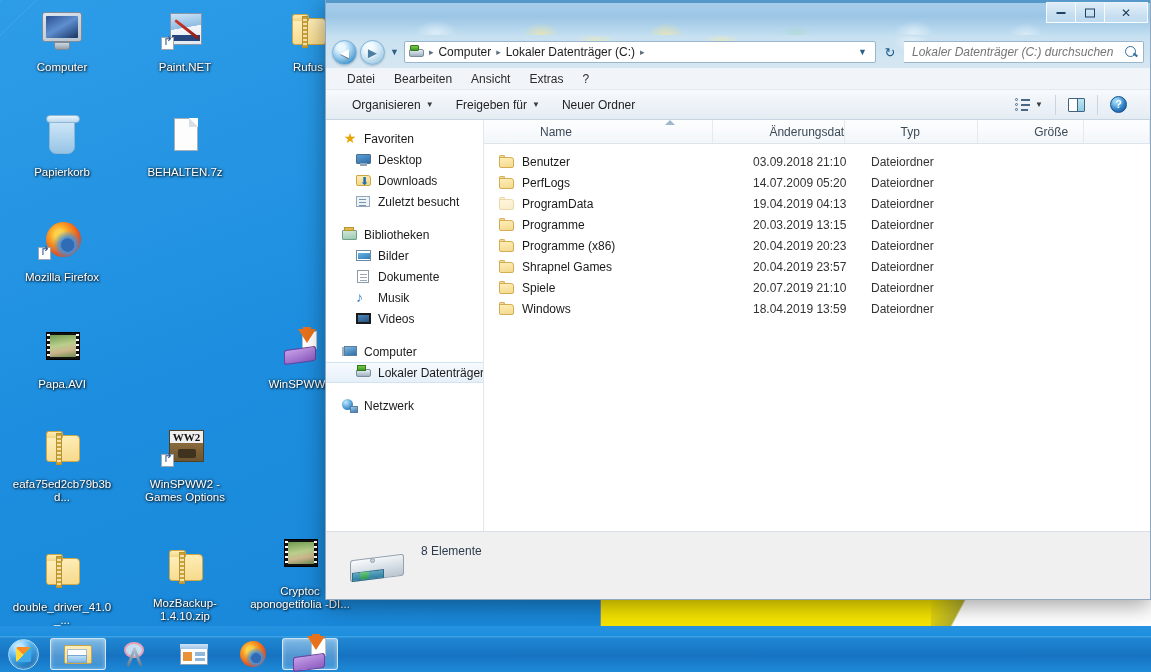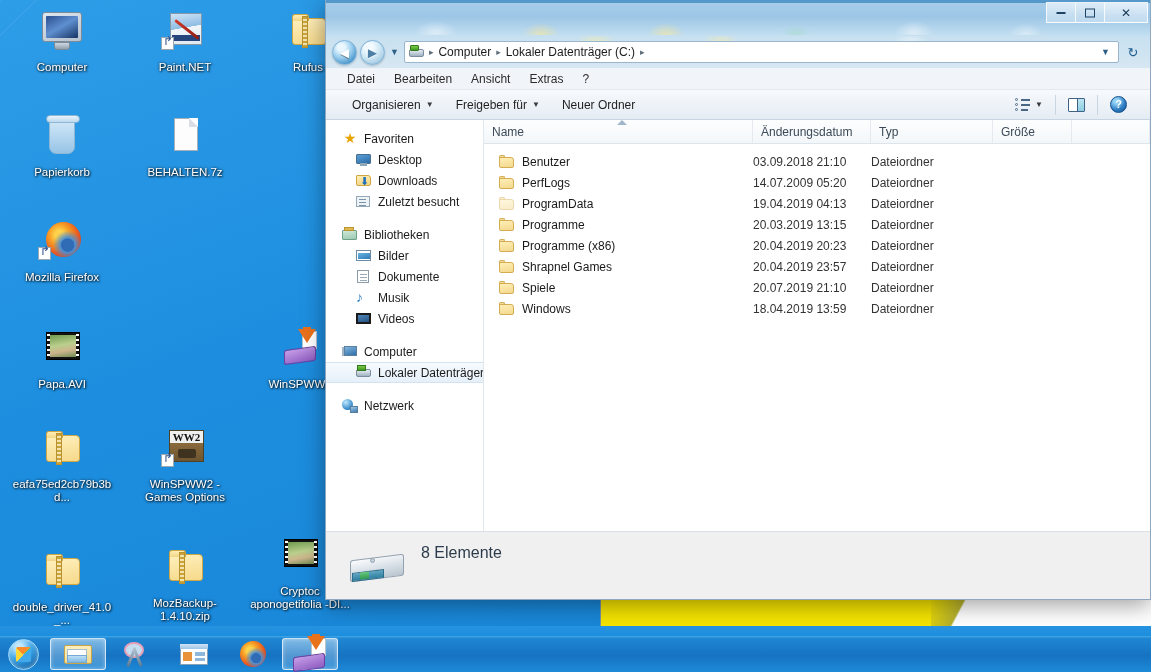--- a/index.html
+++ b/index.html
@@ -316,22 +316,22 @@
     background:linear-gradient(180deg,#7ec94a,#3f9a22); border:1px solid #2f7a19; }
   .nic-net .globe { position:absolute; left:0; top:1px; width:11px; height:11px; border-radius:50%;
     background:radial-gradient(circle at 35% 30%, #bfe8ff, #2f86c8 70%, #1a5f96); }
   .nic-net .pc { position:absolute; right:0; bottom:0; width:8px; height:7px;
     background:linear-gradient(160deg,#9fc8e6,#3c7cb2); border:1px solid #5a7f9e; }
 
   
   #listpane { flex:1 1 auto; display:flex; flex-direction:column; min-width:0; background:#fff; }
   #colhead { height:24px; flex:0 0 auto; display:flex; position:relative;
     background:linear-gradient(180deg,#fdfefe,#f3f7fa); border-bottom:1px solid #dde5ec; }
-  .colcell { font-size:12px; color:#3c4a58; padding:5px 16px 0 8px; position:relative; cursor:pointer;
-    border-right:1px solid #e4eaf0; white-space:nowrap; overflow:hidden; }
+  .colcell { font-size:12px; color:#3c4a58; padding:5px 9px 0 8px; position:relative; cursor:pointer;
+    border-right:1px solid #e4eaf0; white-space:nowrap; overflow:hidden;margin-left:48px; }
   .sortarrow { position:absolute; left:133px; top:0px; width:0; height:0;
     border-left:5px solid transparent; border-right:5px solid transparent; border-bottom:5px solid #9fb6cb; }
   .c-name { width:269px; }
   .c-date { width:118px; }
   .c-type { width:122px; }
   .c-size { width:79px; }
   .c-rest { flex:1 1 auto; }
 
   #rows { flex:1 1 auto; overflow:hidden; padding-top:7px; }
   .frow { height:21px; display:flex; align-items:center; cursor:default; }
@@ -353,21 +353,21 @@
   .sb-drive { position:absolute; left:22px; top:17px; width:60px; height:34px; }
   .sb-drive .body { position:absolute; left:2px; top:8px; width:54px; height:22px;
     background:linear-gradient(175deg,#fbfcfd 0%,#dfe6ec 40%,#b9c5cf 100%);
     border:1px solid #93a2b0; border-radius:3px; transform:skewY(-7deg); }
   .sb-drive .front { position:absolute; left:4px; top:22px; width:32px; height:9px;
     background:linear-gradient(180deg,#5fa7c2,#2f7ea0); border:1px solid #2b6d8b; transform:skewY(-7deg); }
   .sb-drive .grn { position:absolute; left:12px; top:23px; width:9px; height:7px;
     background:linear-gradient(180deg,#69c87e,#2f9a50); transform:skewY(-7deg); }
   .sb-drive .knob { position:absolute; left:22px; top:9px; width:5px; height:5px; border-radius:50%;
     background:#c7d1da; border:1px solid #93a2b0; }
-  .sb-text { position:absolute; left:95px; top:12px; font-size:16px; color:#2d3c4c;text-align:center; }
+  .sb-text { position:absolute; left:95px; top:12px; font-size:12px; color:#2d3c4c;text-align:center; }
 </style>
 </head>
 <body>
 
 <div id="desktop">
 
   <div class="streak s3"></div>
 
   <div id="back-window">
     <div class="blue-strip"></div>
@@ -536,20 +536,24 @@
       <span class="crumb">Lokaler Datenträger (C:)</span>
       <span class="crumb-sep">▸</span>
       <span class="addr-fill"></span>
       <span class="addr-drop">▼</span>
     </div>
 
     <div class="refresh-btn">
       <span>↻</span>
     </div>
 
+    <div id="searchbox">
+      <input type="text" value="" placeholder="Lokaler Datenträger (C:) durchsuchen" style="">
+      <span class="mag"></span>
+    </div>
   </div>
 
   <div id="menubar">
     <div class="mi">Datei</div>
     <div class="mi">Bearbeiten</div>
     <div class="mi">Ansicht</div>
     <div class="mi">Extras</div>
     <div class="mi">?</div>
   </div>
 

